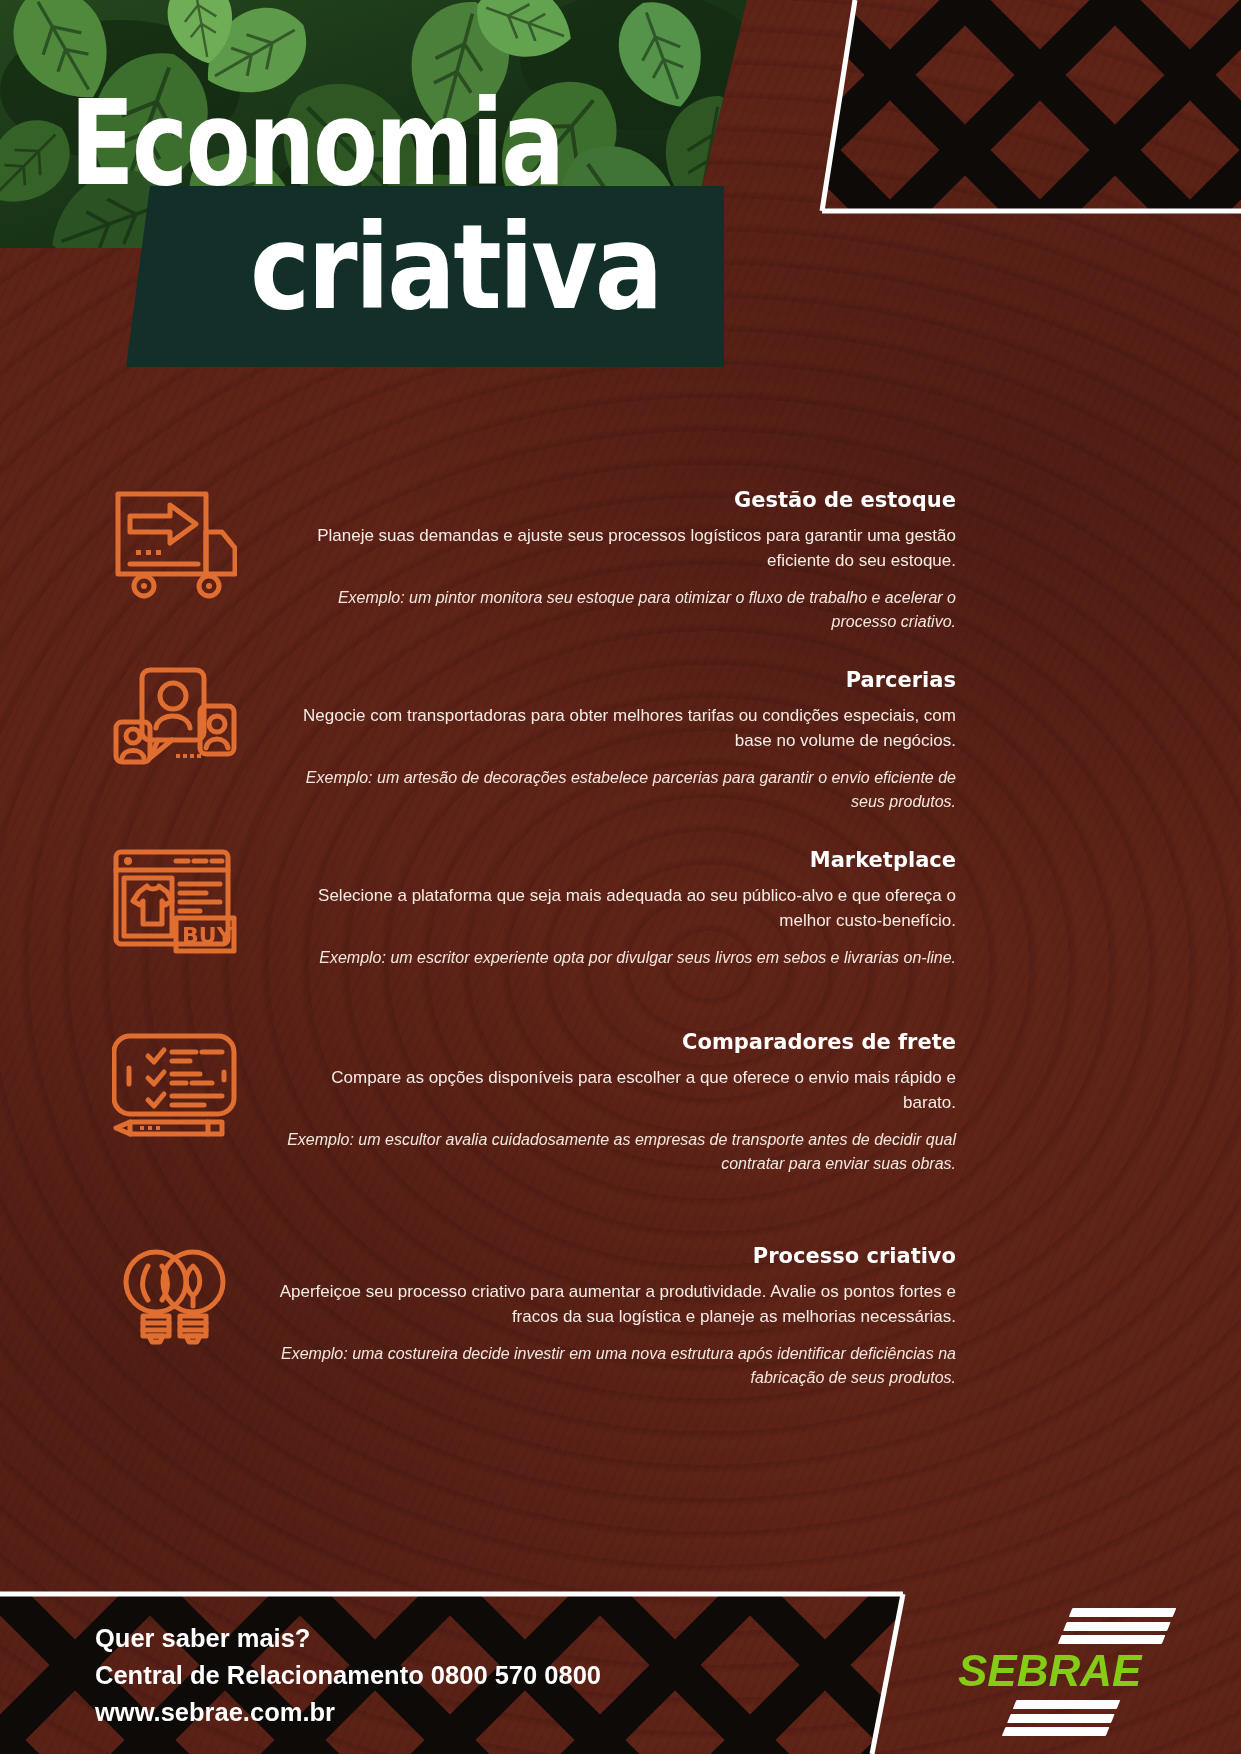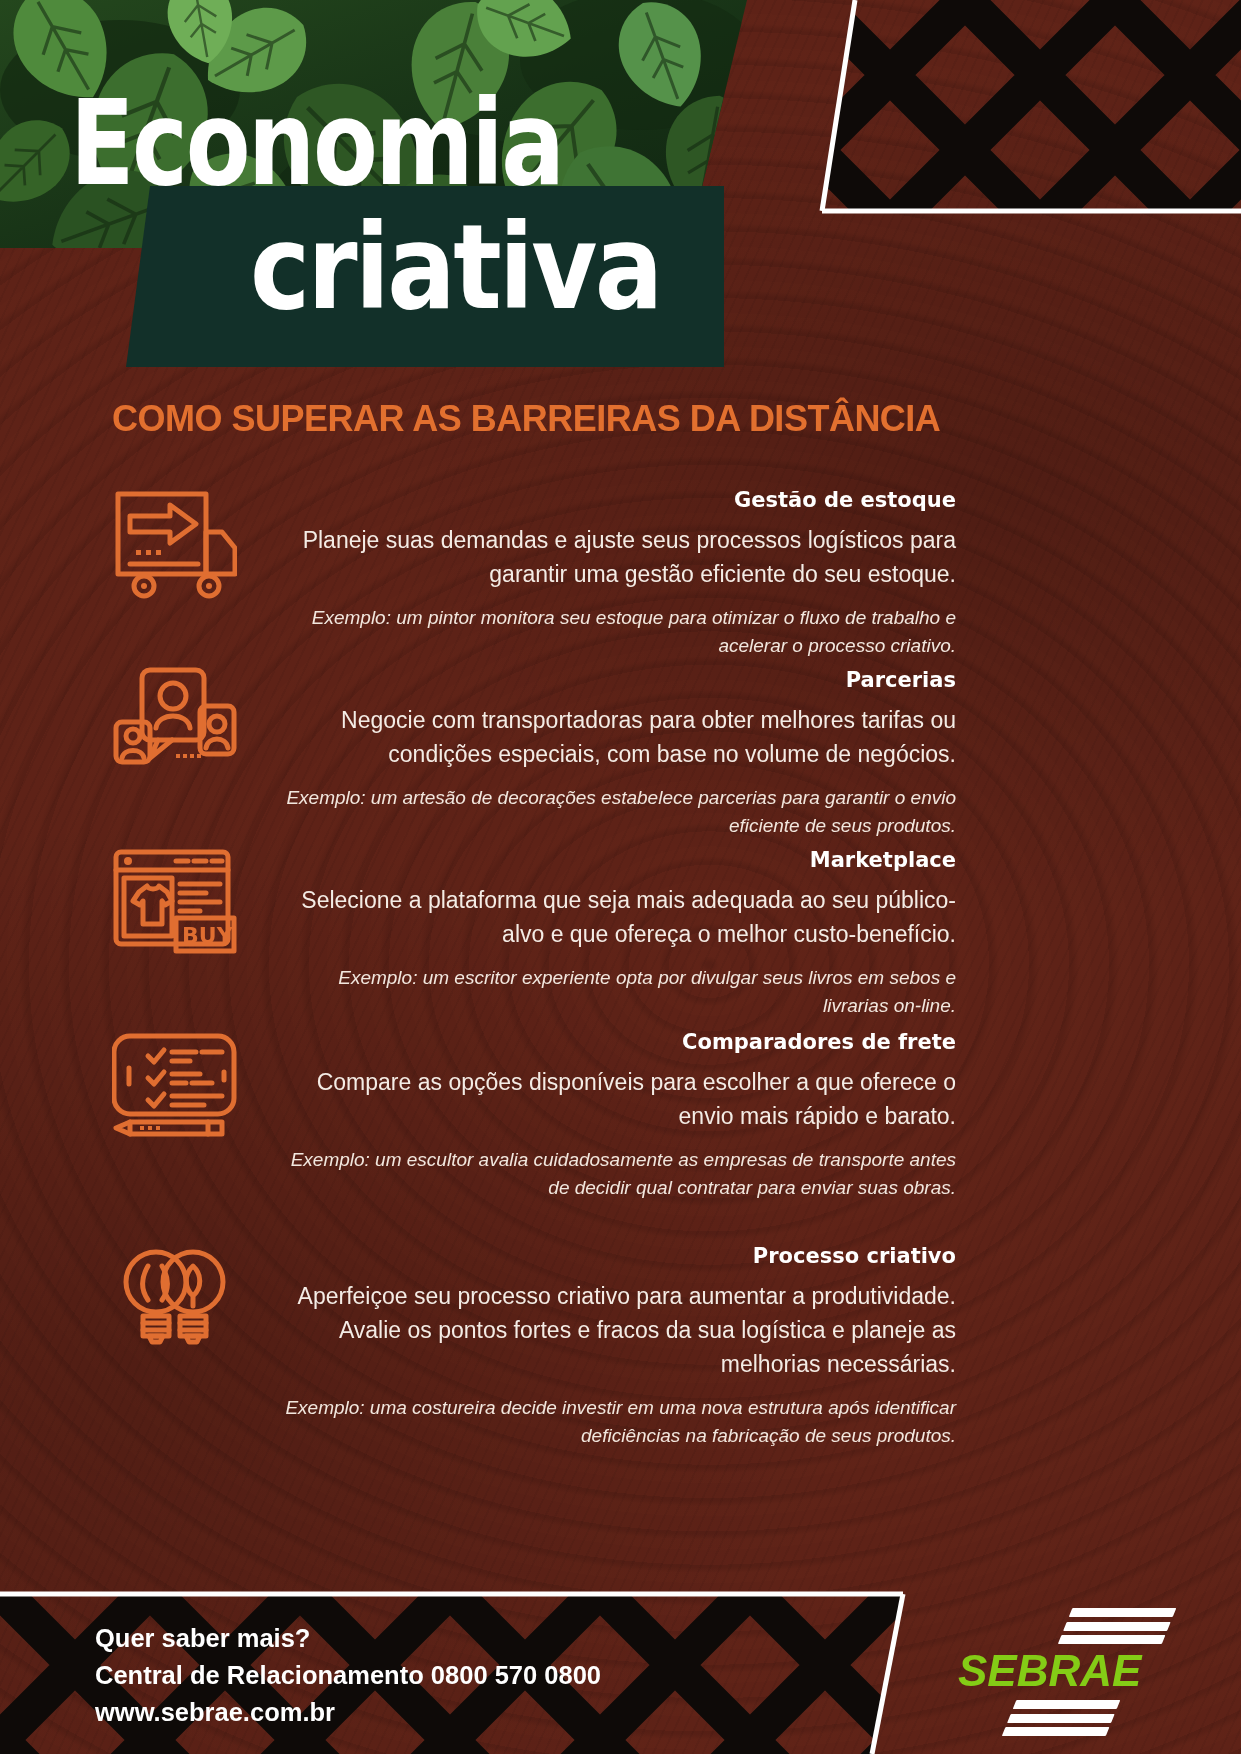--- a/index.html
+++ b/index.html
@@ -34,22 +34,22 @@
            font-family:"Liberation Sans",sans-serif;font-weight:bold;font-size:36px;
            letter-spacing:-.5px;}
 
   
   .topic{position:absolute;left:108px;width:880px;display:flex;gap:34px;align-items:flex-start;}
   .t1{top:486px}.t2{top:666px}.t3{top:846px}.t4{top:1028px}.t5{top:1242px}
   .topic-icon{flex:0 0 132px;display:flex;justify-content:center;align-items:flex-end;}
   .topic-text{width:682px;text-align:right;}
   .topic-title{font-family:"DejaVu Sans",sans-serif;font-weight:bold;font-size:21px;
                color:#FFFFFF;margin:2px 0 11px 0;}
-  .topic-desc{font-size:23px;line-height:1.48;color:#F4ECE5;margin:0;}
-  .topic-example{font-size:19px;line-height:1.48;color:#F2E7DE;margin:13px 0 0 0;font-style:italic;}
+  .topic-desc{font-size:17px;line-height:1.48;color:#F4ECE5;margin:0;}
+  .topic-example{font-size:16px;line-height:1.48;color:#F2E7DE;margin:13px 0 0 0;font-style:italic;}
   .ticon{stroke:#E06E31;fill:none;stroke-width:5;stroke-linecap:round;stroke-linejoin:round;}
   .ticon .fill{fill:#E06E31;stroke:none;}
 
   
   .footer-text{position:absolute;left:95px;top:1620px;color:#fff;
                font-family:"Liberation Sans",sans-serif;font-weight:bold;
                font-size:25.5px;line-height:1.45;}
   .logo{position:absolute;left:958px;top:1612px;width:250px;height:132px;color:#84cc16;}
   .logo-text{position:absolute;left:0;top:34px;font-family:"Liberation Sans",sans-serif;
              font-weight:bold;font-style:italic;font-size:44px;letter-spacing:0;}
@@ -108,21 +108,20 @@
     </defs>
     <path d="M40,0 H426 V211 H7 Z" fill="url(#chevA)"></path>
     <path d="M40,0 L7,211" stroke="#FFFFFF" stroke-width="5" fill="none"></path>
     <path d="M7,211 H426" stroke="#FFFFFF" stroke-width="5" fill="none"></path>
   </svg>
 
   <div class="banner"></div>
   <div class="title1">Economia</div>
   <div class="title2">criativa</div>
 
-  <div class="heading">COMO SUPERAR AS BARREIRAS DA DISTÂNCIA</div>
 
   <div class="topic t1">
     <div class="topic-icon">
       <svg class="ticon" width="125" height="118" viewBox="0 0 125 118">
         <rect x="6" y="8" width="88" height="80"></rect>
         <path d="M18,30 h40 v-11 l26,19 -26,19 v-11 h-40 z"></path>
         <rect class="fill" x="24" y="64" width="5" height="5"></rect>
         <rect class="fill" x="34" y="64" width="5" height="5"></rect>
         <rect class="fill" x="44" y="64" width="5" height="5"></rect>
         <path d="M18,78 H86"></path>

